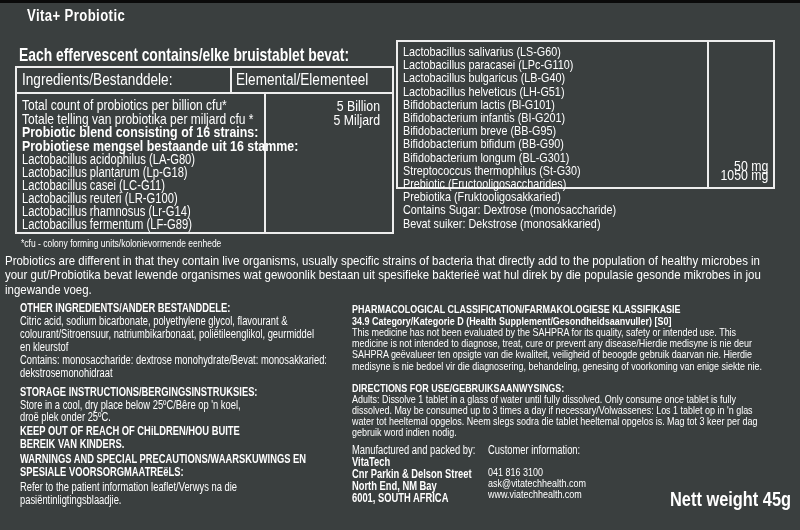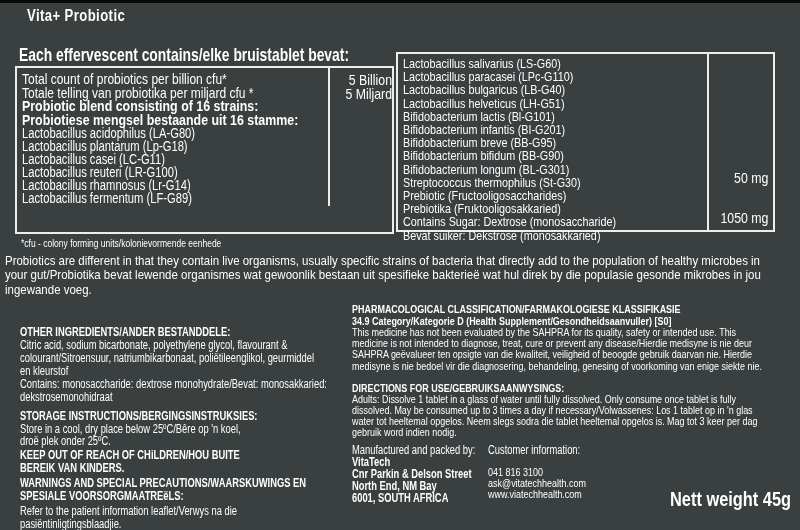--- a/index.html
+++ b/index.html
@@ -22,41 +22,41 @@
   .topbar{left:0;top:0;width:800px;height:3px;background:#0a0a0a;}
   .title{left:27px;top:7px;font-size:16px;font-weight:bold;letter-spacing:.5px;}
   .subtitle{left:19px;top:44px;font-size:18.5px;font-weight:bold;}
 
   
   .t1{left:15px;top:66px;width:379px;height:168px;border:2px solid #ededed;box-sizing:border-box;}
   .t1h{display:flex;height:24px;border-bottom:2px solid #ededed;}
   .t1h1{width:260px;border-right:2px solid #ededed;box-sizing:border-box;padding-left:5px;line-height:23px;font-size:16px;}
   .t1h2{flex:1;padding-left:4px;line-height:23px;font-size:16px;}
   .t1b{display:flex;height:138px;}
-  .t1bl{width:313px;border-right:2px solid #ededed;box-sizing:border-box;padding:4px 0 0 5px;}
-  .t1br{flex:1;padding:5px 0 0 0;}
+  .t1bl{width:249px;border-right:2px solid #ededed;box-sizing:border-box;padding:4px 0 0 5px;}
+  .t1br{flex:1;padding:5px 12px 0 0;}
   .ln15{font-size:15px;line-height:13.5px;}
   .ln155b{font-size:15.5px;line-height:14px;font-weight:bold;}
   .ln14{font-size:14px;line-height:13px;}
   .vln{font-size:14.5px;line-height:14px;}
 
   
-  .t2{left:396px;top:52px;width:379px;height:180px;border:2px solid #ededed;box-sizing:border-box;display:flex;}
+  .t2{left:396px;top:40px;width:379px;height:149px;border:2px solid #ededed;box-sizing:border-box;display:flex;}
   .t2l{width:311px;border-right:2px solid #ededed;box-sizing:border-box;padding:3px 0 0 5px;}
   .t2r{flex:1;position:relative;}
   .ln135{font-size:13.5px;line-height:13.2px;}
   .v50{position:absolute;top:116px;right:5px;font-size:14.5px;}
   .v1050{position:absolute;bottom:4px;right:5px;font-size:14.5px;}
 
   .footnote{left:21px;top:238px;font-size:10px;}
   .para{left:5px;top:254px;}
   .lnp{font-size:13.5px;line-height:14.4px;}
 
   
-  .colL{left:20px;top:302px;margin-top:24px;}
+  .colL{left:20px;top:302px;}
   .colR{left:352px;top:303px;}
   .secH{font-size:12px;font-weight:bold;line-height:13px;}
   .secL{font-size:12px;line-height:12.9px;}
   .mt6{margin-top:6px;} .mt1{margin-top:1px;} .mt2{margin-top:2px;}
   .rH{font-size:11.5px;font-weight:bold;line-height:12px;}
   .rL{font-size:11.5px;line-height:11.2px;}
   .mt10{margin-top:10px;}
   .manuf{margin-top:5px;}
   .mcol{display:inline-block;vertical-align:top;width:170px;}
   .mcol2{display:inline-block;vertical-align:top;}
@@ -73,20 +73,28 @@
 
 <div class="abs title">
   <span class="sx s82">Vita+ Probiotic</span>
 </div>
 
 <div class="abs subtitle">
   <span class="sx s75">Each effervescent contains/elke bruistablet bevat:</span>
 </div>
 
 <div class="abs t1">
+  <div class="t1h">
+    <div class="t1h1">
+      <span class="sx s85">Ingredients/Bestanddele:</span>
+    </div>
+    <div class="t1h2">
+      <span class="sx s85">Elemental/Elementeel</span>
+    </div>
+  </div>
   <div class="t1b">
     <div class="t1bl">
       <div class="sx s80">
           <div class="ln15">Total count of probiotics per billion cfu*</div>
           <div class="ln15">Totale telling van probiotika per miljard cfu *</div>
         </div>
       <div class="sx s80">
           <div class="ln155b">Probiotic blend consisting of 16 strains:</div>
           <div class="ln155b">Probiotiese mengsel bestaande uit 16 stamme:</div>
         </div>

